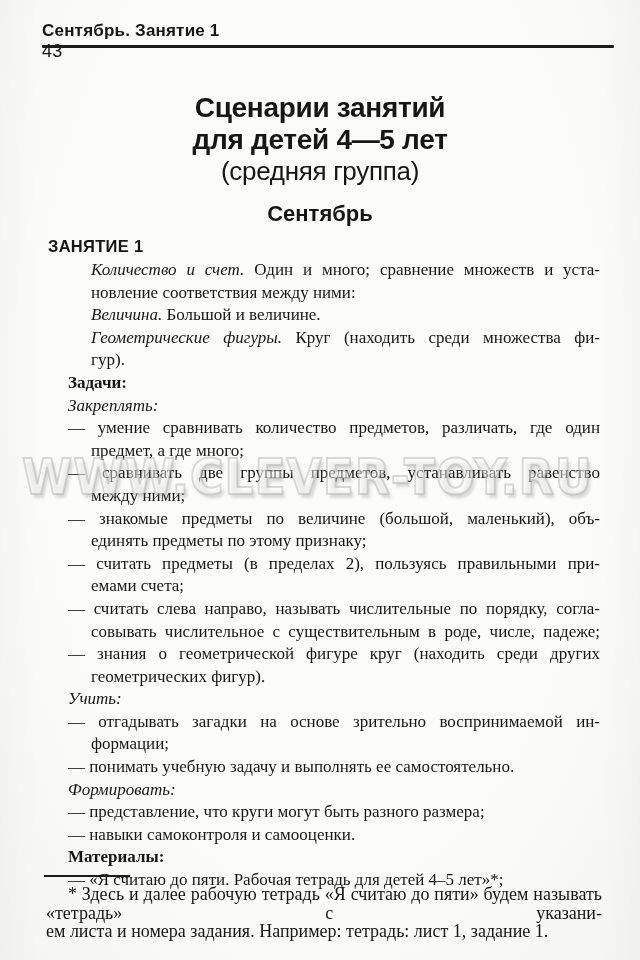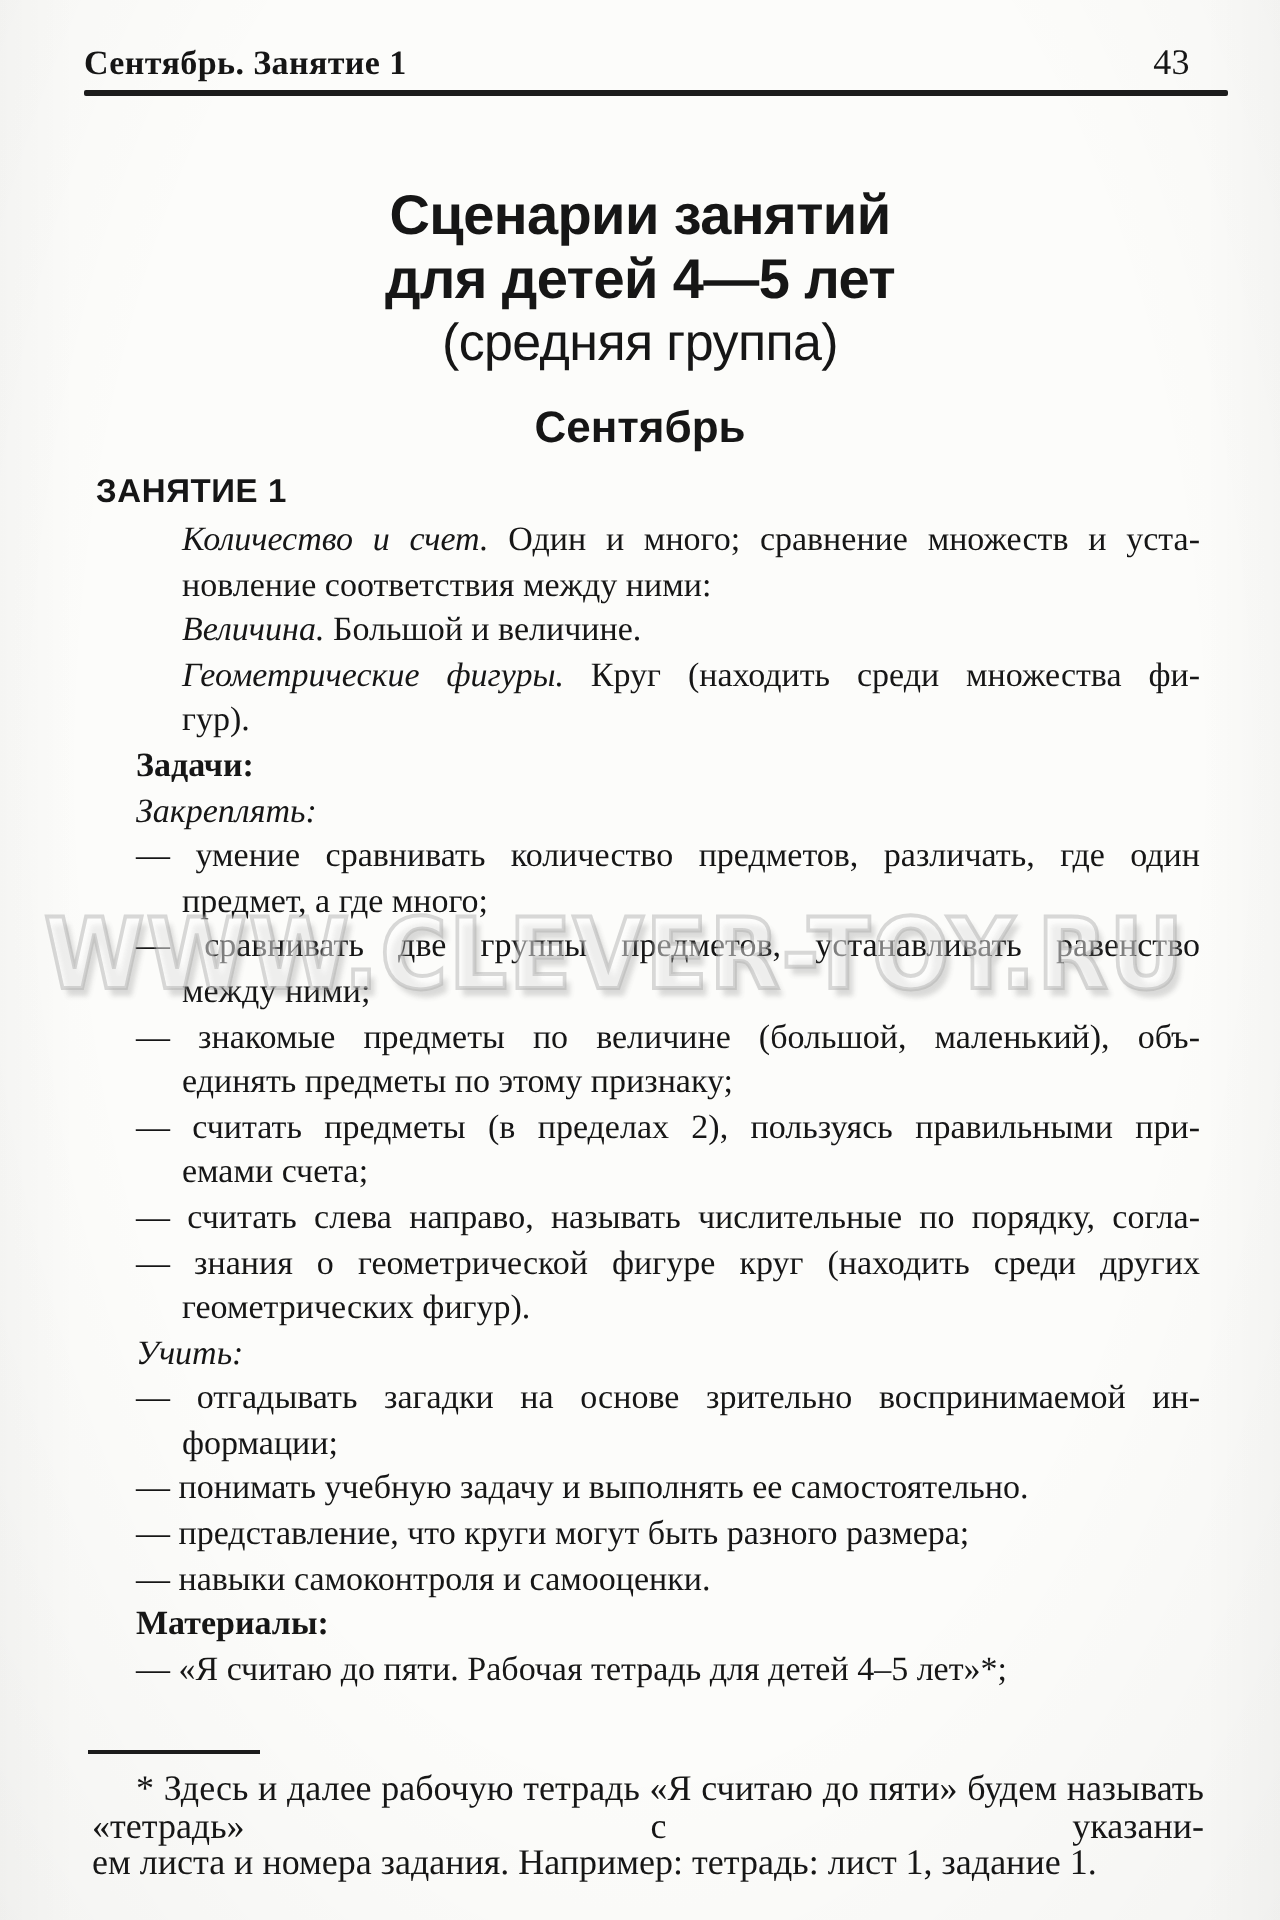--- a/index.html
+++ b/index.html
@@ -13,23 +13,23 @@
   .scan-vignette{
     position:absolute;inset:0;pointer-events:none;
     background:
       radial-gradient(ellipse at 50% 40%, rgba(0,0,0,0) 60%, rgba(0,0,0,0.03) 100%),
       linear-gradient(90deg, rgba(0,0,0,0.02), rgba(0,0,0,0) 6%, rgba(0,0,0,0) 94%, rgba(0,0,0,0.02));
   }
 
   
   .runhead{
     position:absolute;left:42px;top:21px;right:45px;
-    font-family:Liberation Serif, serif;
+    font-family:Liberation Sans, sans-serif;
     font-size:17px;font-weight:bold;letter-spacing:.2px;
-    display:flex;justify-content:space-between;align-items:baseline;
+    display:flex;justify-content:space-between;align-items:baseline;flex-direction:column;
   }
   .runhead .pagenum{font-weight:normal;font-size:18px;}
   .headrule{
     position:absolute;left:42px;top:45px;width:572px;height:3px;
     background:#1c1c1c;border-radius:1px;
   }
 
   
   .chapter{
     position:absolute;left:0;top:92px;width:640px;text-align:center;
@@ -130,34 +130,38 @@
     <div class="block bullet">
       <div class="line first j"><span>— знакомые предметы по величине (большой, маленький), объ-</span></div>
       <div class="line cont"><span>единять предметы по этому признаку;</span></div>
     </div>
     <div class="block bullet">
       <div class="line first j"><span>— считать предметы (в пределах 2), пользуясь правильными при-</span></div>
       <div class="line cont"><span>емами счета;</span></div>
     </div>
     <div class="block bullet">
       <div class="line first j"><span>— считать слева направо, называть числительные по порядку, согла-</span></div>
+      <div class="line cont j"><span>совывать числительное с существительным в роде, числе, падеже;</span></div>
     </div>
     <div class="block bullet">
       <div class="line first j"><span>— знания о геометрической фигуре круг (находить среди других</span></div>
       <div class="line cont"><span>геометрических фигур).</span></div>
     </div>
     <div class="block label-italic">
       <div class="line first"><span>Учить:</span></div>
     </div>
     <div class="block bullet">
       <div class="line first j"><span>— отгадывать загадки на основе зрительно воспринимаемой ин-</span></div>
       <div class="line cont"><span>формации;</span></div>
     </div>
     <div class="block bullet">
       <div class="line first"><span>— понимать учебную задачу и выполнять ее самостоятельно.</span></div>
+    </div>
+    <div class="block label-italic">
+      <div class="line first"><span>Формировать:</span></div>
     </div>
     <div class="block bullet">
       <div class="line first"><span>— представление, что круги могут быть разного размера;</span></div>
     </div>
     <div class="block bullet">
       <div class="line first"><span>— навыки самоконтроля и самооценки.</span></div>
     </div>
     <div class="block label-bold">
       <div class="line first"><span>Материалы:</span></div>
     </div>

